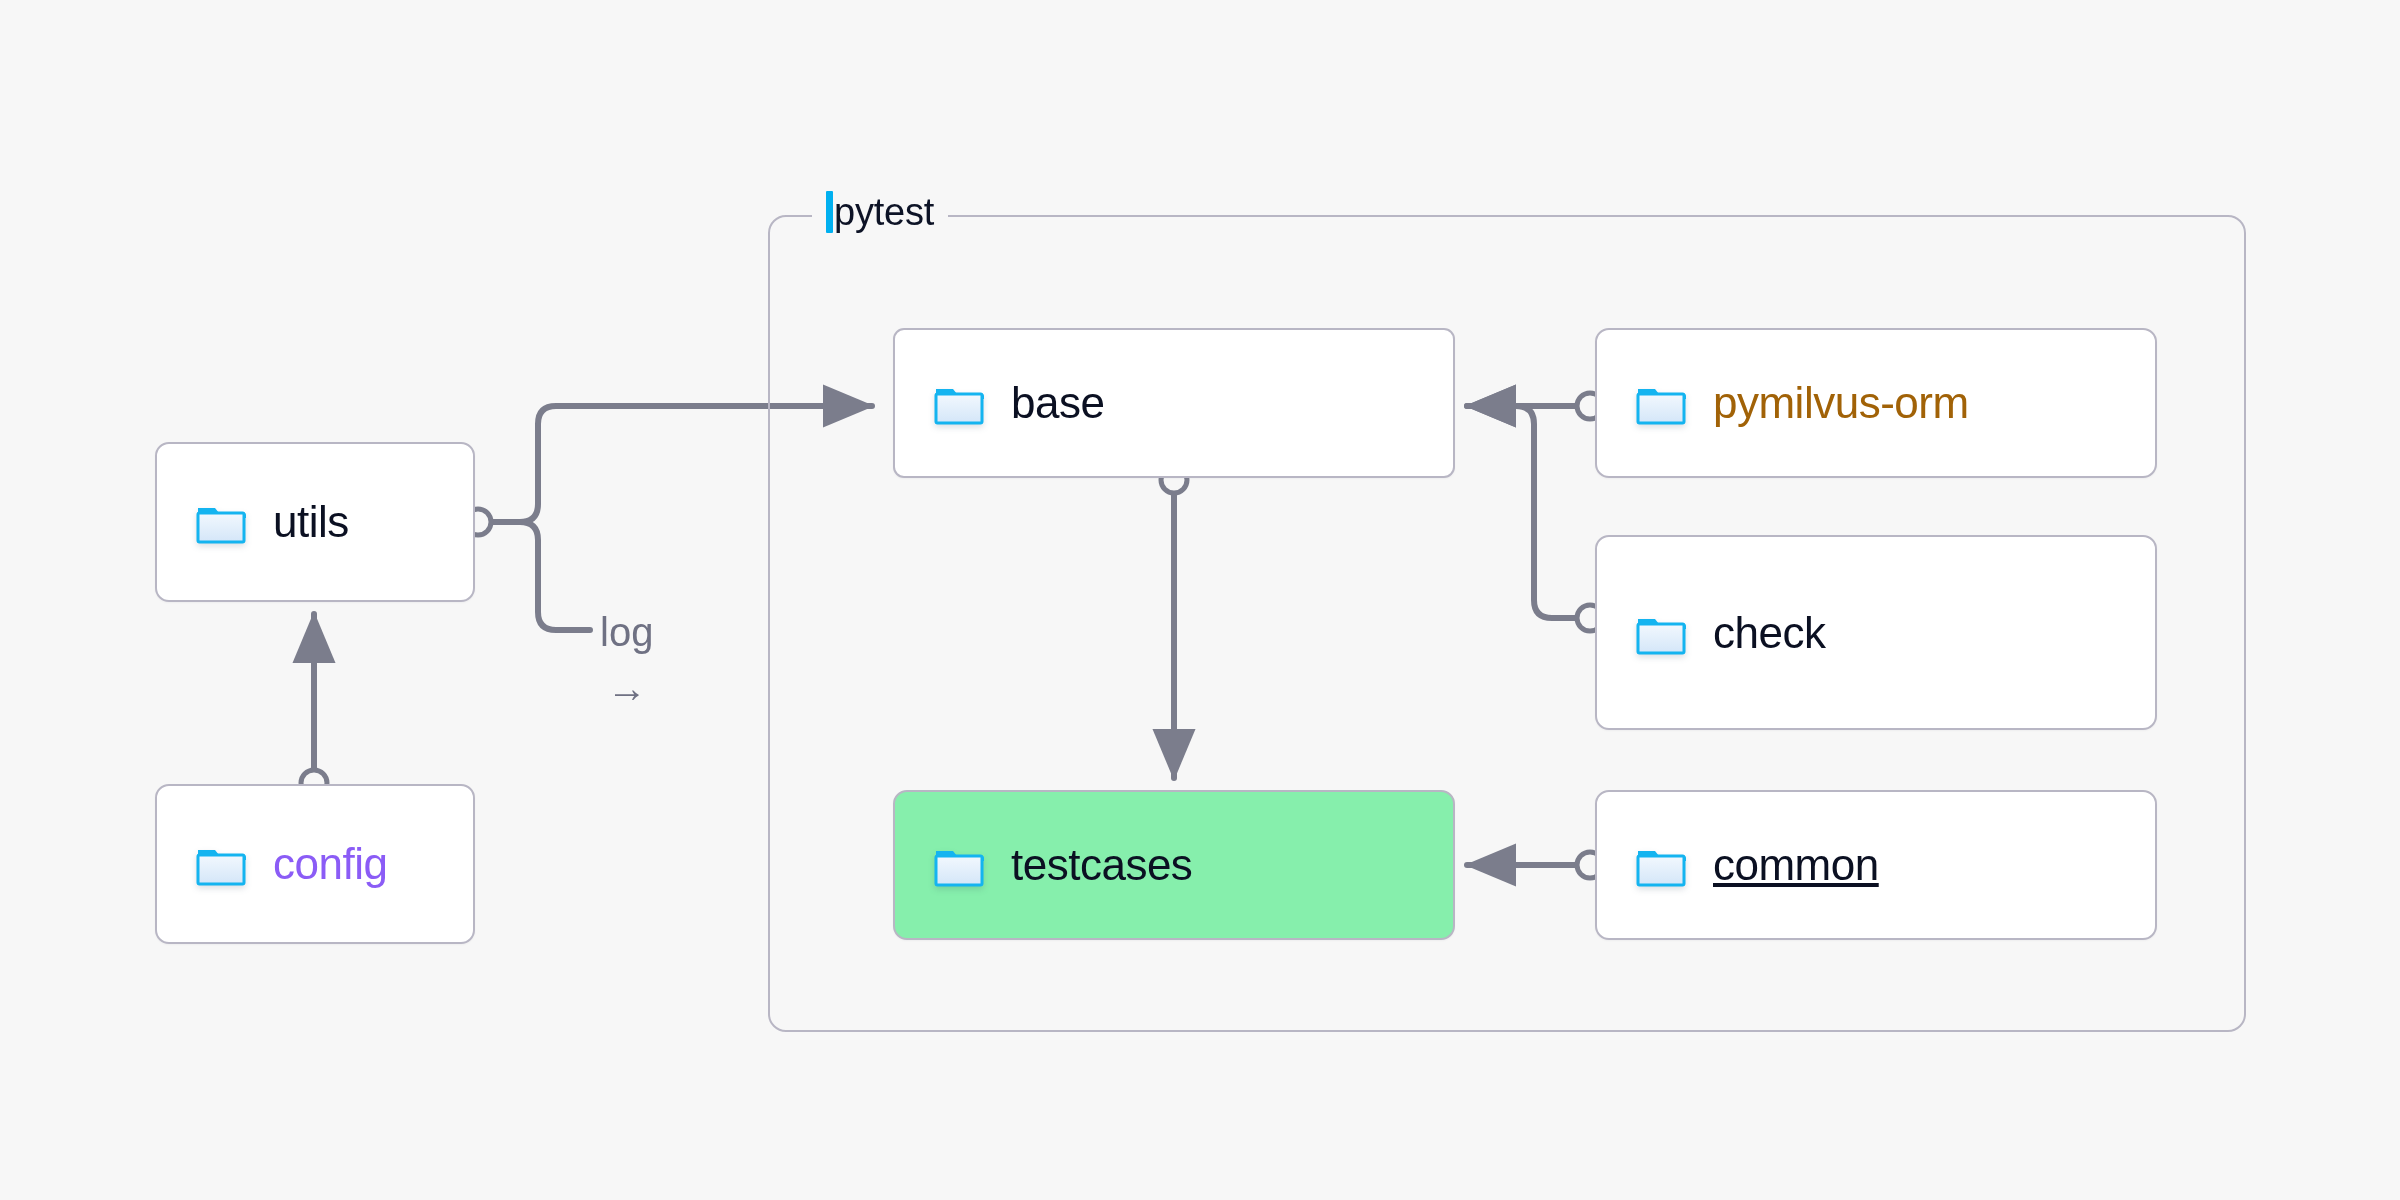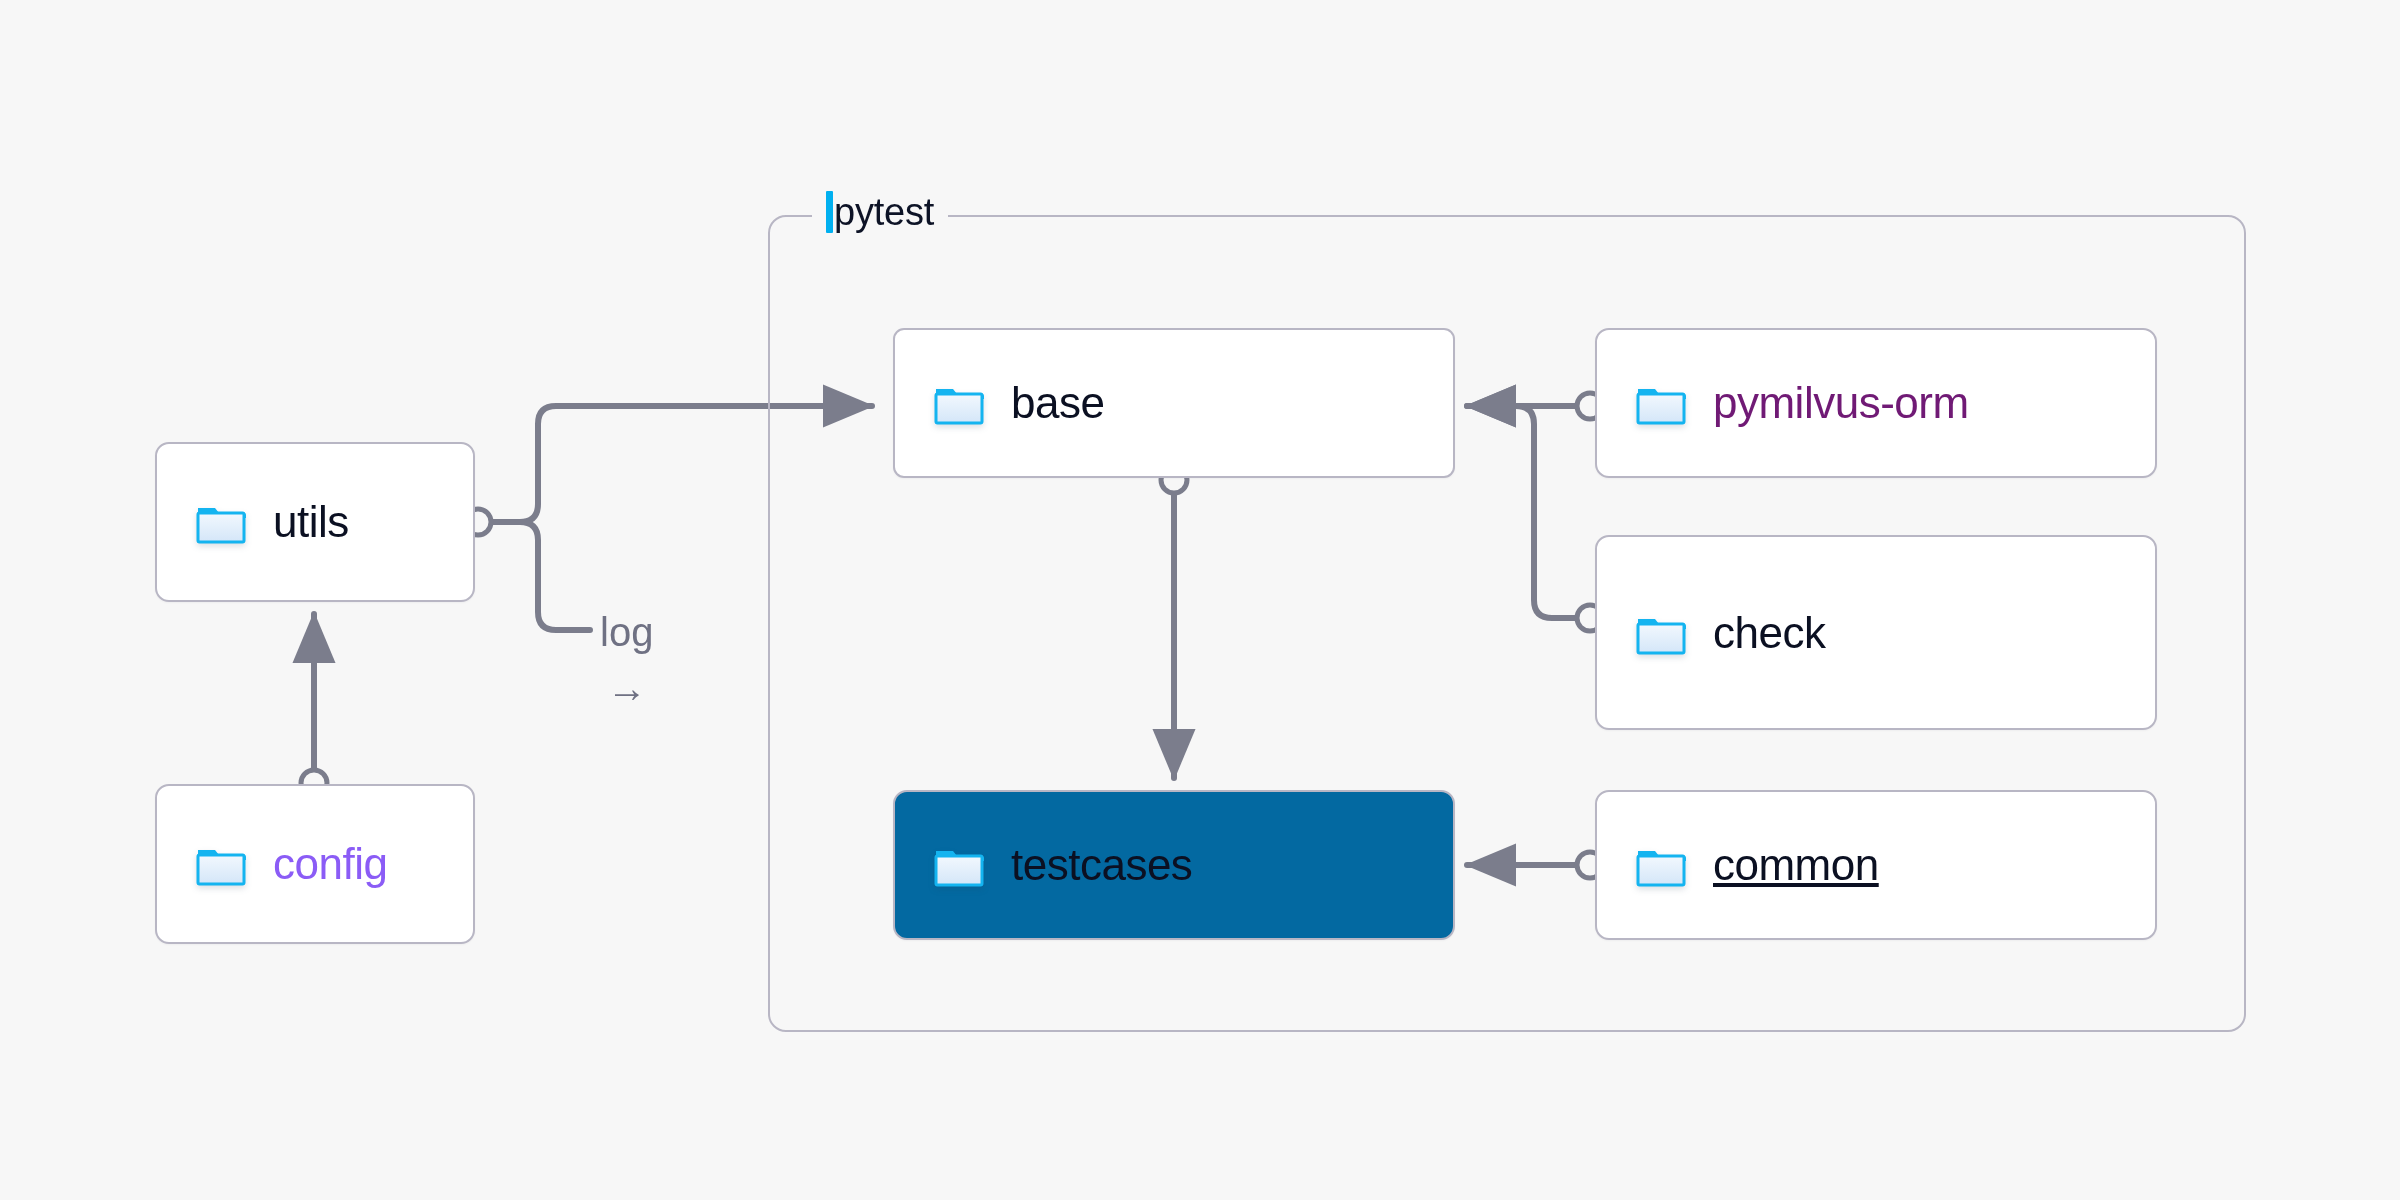--- a/index.html
+++ b/index.html
@@ -177,37 +177,37 @@
       </div>
       <div class="node" style="left: 893px; top: 328px; width: 562px; height: 150px; border-color: rgb(184, 182, 196); background: rgb(255, 255, 255); border-radius: 11px;">
         <span class="folder-icon">
           <svg viewBox="0 0 52 46" xmlns="http://www.w3.org/2000/svg">
             <path d="M3 9 h17 l4 5 h25 a2 2 0 0 1 2 2 v3 H3 Z" fill="#14b4f0"></path>
             <rect x="3" y="14" width="46" height="29" rx="1.5" fill="url(#folderGrad)" stroke="#14b4f0" stroke-width="3"></rect>
           </svg>
         </span>
         <span class="node-label" style="color: rgb(11, 16, 34);">base</span>
       </div>
-      <div class="node" style="left: 893px; top: 790px; width: 562px; height: 150px; border-color: rgb(184, 182, 196); background: #0369a1;">
+      <div class="node" style="left: 893px; top: 790px; width: 562px; height: 150px; border-color: rgb(184, 182, 196); background: #86efac;">
         <span class="folder-icon">
           <svg viewBox="0 0 52 46" xmlns="http://www.w3.org/2000/svg">
             <path d="M3 9 h17 l4 5 h25 a2 2 0 0 1 2 2 v3 H3 Z" fill="#14b4f0"></path>
             <rect x="3" y="14" width="46" height="29" rx="1.5" fill="url(#folderGrad)" stroke="#14b4f0" stroke-width="3"></rect>
           </svg>
         </span>
         <span class="node-label" style="color: rgb(11, 16, 34);">testcases</span>
       </div>
       <div class="node" style="left: 1595px; top: 328px; width: 562px; height: 150px; border-color: rgb(184, 182, 196); background: rgb(255, 255, 255);">
         <span class="folder-icon">
           <svg viewBox="0 0 52 46" xmlns="http://www.w3.org/2000/svg">
             <path d="M3 9 h17 l4 5 h25 a2 2 0 0 1 2 2 v3 H3 Z" fill="#14b4f0"></path>
             <rect x="3" y="14" width="46" height="29" rx="1.5" fill="url(#folderGrad)" stroke="#14b4f0" stroke-width="3"></rect>
           </svg>
         </span>
-        <span class="node-label" style="color: #701a75;">pymilvus-orm</span>
+        <span class="node-label" style="color: #a16207;">pymilvus-orm</span>
       </div>
       <div class="node" style="left: 1595px; top: 535px; width: 562px; height: 195px; border-color: rgb(184, 182, 196); background: rgb(255, 255, 255);">
         <span class="folder-icon">
           <svg viewBox="0 0 52 46" xmlns="http://www.w3.org/2000/svg">
             <path d="M3 9 h17 l4 5 h25 a2 2 0 0 1 2 2 v3 H3 Z" fill="#14b4f0"></path>
             <rect x="3" y="14" width="46" height="29" rx="1.5" fill="url(#folderGrad)" stroke="#14b4f0" stroke-width="3"></rect>
           </svg>
         </span>
         <span class="node-label" style="color: rgb(11, 16, 34);">check</span>
       </div>

